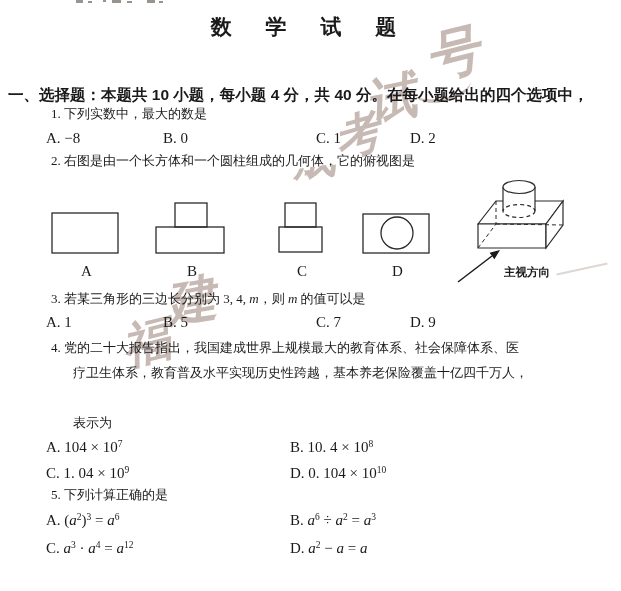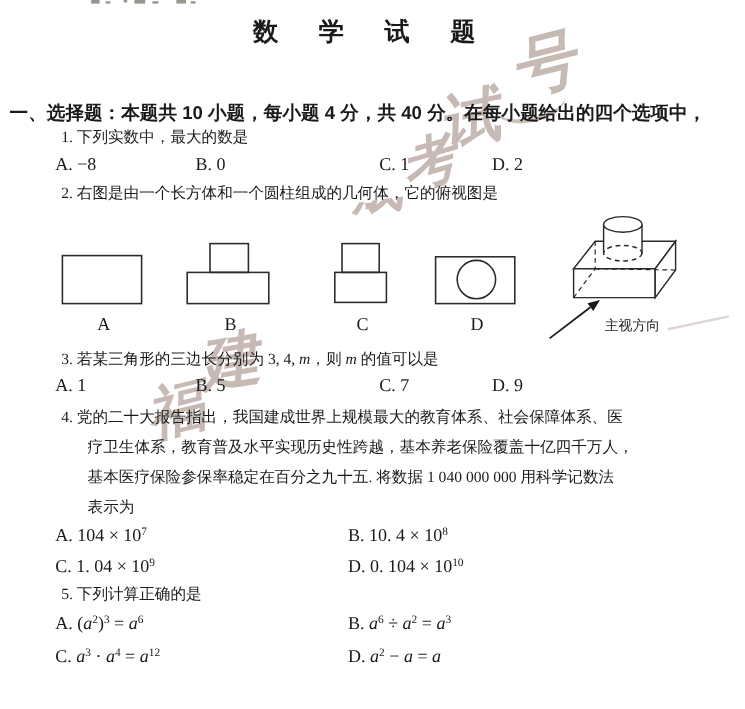--- a/index.html
+++ b/index.html
@@ -103,31 +103,30 @@
       <path d="M535,187 L535,211"></path>
       <ellipse cx="519" cy="187" rx="16" ry="6.5" fill="#ffffff"></ellipse>
       <ellipse cx="519" cy="211" rx="16" ry="6.5" stroke-dasharray="4,3"></ellipse>
     </g>
 
     <g>
       <path d="M458,282 L492,256" stroke="#1a1a1a" stroke-width="1.5" fill="none"></path>
       <polygon points="500,250 494.4,259.2 489.6,252.8" fill="#1a1a1a"></polygon>
     </g>
   </svg>
-  <div class="t viewlabel" style="left:504px;top:266px;">主视方向</div>
+  <div class="t viewlabel" style="left:504px;top:266px;font-weight:bold;">主视方向</div>
 
   <div class="t cjk" style="left:9px;top:291px;"><span>3. 若某三角形的三边长分别为 3, 4, </span><i>m</i><span>，则 </span><i>m</i><span> 的值可以是</span></div>
   <div class="t opt" style="left:46px;top:313px;">A. 1</div>
   <div class="t opt" style="left:163px;top:313px;">B. 5</div>
   <div class="t opt" style="left:288px;top:313px;margin-left:28px;">C. 7</div>
   <div class="t opt" style="left:410px;top:313px;">D. 9</div>
 
   <div class="t cjk" style="left:9px;top:340px;">4. 党的二十大报告指出，我国建成世界上规模最大的教育体系、社会保障体系、医</div>
   <div class="t cjk" style="left:31px;top:365px;">疗卫生体系，教育普及水平实现历史性跨越，基本养老保险覆盖十亿四千万人，</div>
-  <div class="t cjk" style="left:31px;top:390px;">基本医疗保险参保率稳定在百分之九十五. 将数据 1 040 000 000 用科学记数法</div>
   <div class="t cjk" style="left:31px;top:415px;">表示为</div>
   <div class="t opt" style="left:46px;top:438px;"><span>A. 104 × 10</span><sup>7</sup></div>
   <div class="t opt" style="left:290px;top:438px;"><span>B. 10. 4 × 10</span><sup>8</sup></div>
   <div class="t opt" style="left:46px;top:464px;"><span>C. 1. 04 × 10</span><sup>9</sup></div>
   <div class="t opt" style="left:290px;top:464px;"><span>D. 0. 104 × 10</span><sup>10</sup></div>
 
   <div class="t cjk" style="left:9px;top:487px;">5. 下列计算正确的是</div>
   <div class="t opt" style="left:46px;top:511px;"><span>A. (</span><i>a</i><sup>2</sup><span>)</span><i></i><sup>3</sup><span> = </span><i>a</i><sup>6</sup></div>
   <div class="t opt" style="left:290px;top:511px;"><span>B. </span><i>a</i><sup>6</sup><span> ÷ </span><i>a</i><sup>2</sup><span> = </span><i>a</i><sup>3</sup></div>
   <div class="t opt" style="left:46px;top:539px;"><span>C. </span><i>a</i><sup>3</sup><span> · </span><i>a</i><sup>4</sup><span> = </span><i>a</i><sup>12</sup></div>

